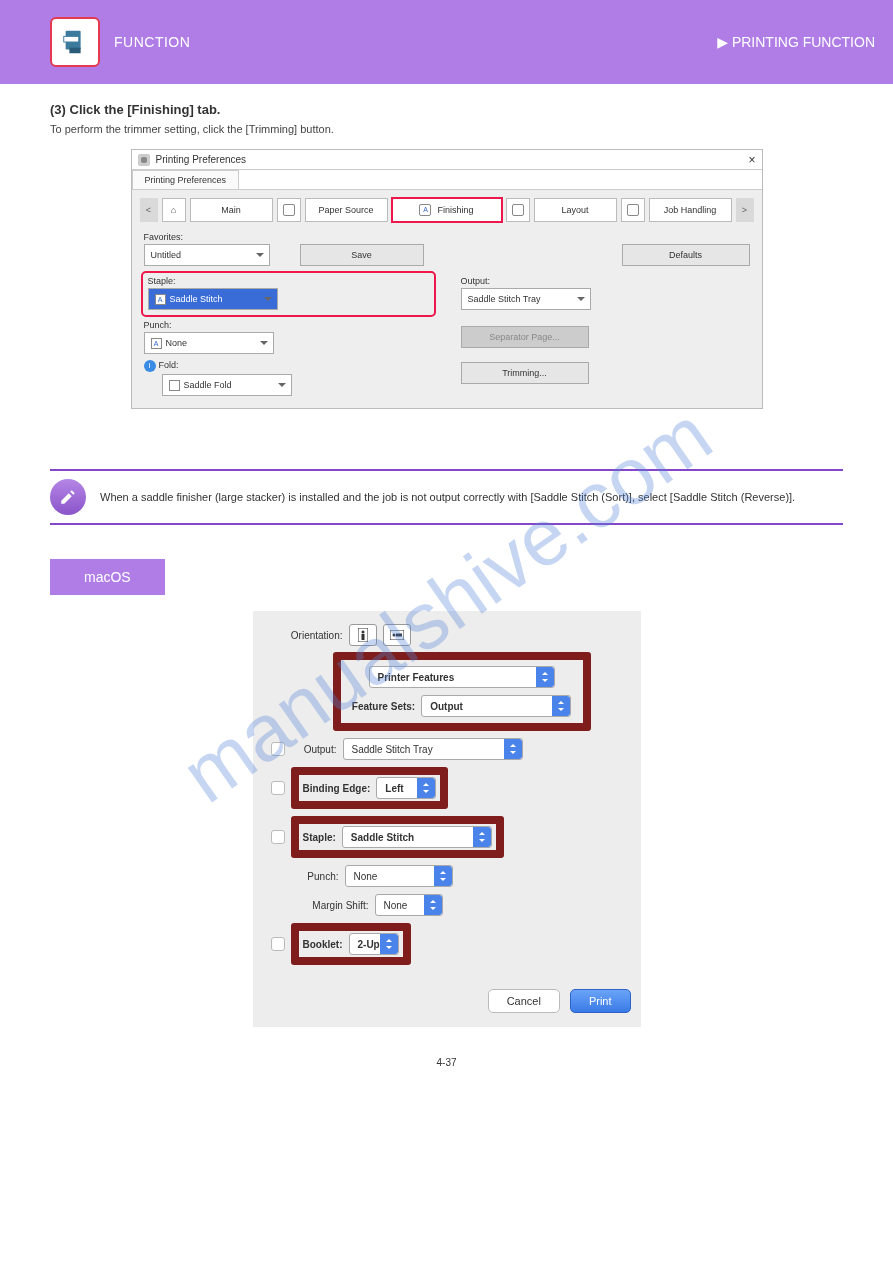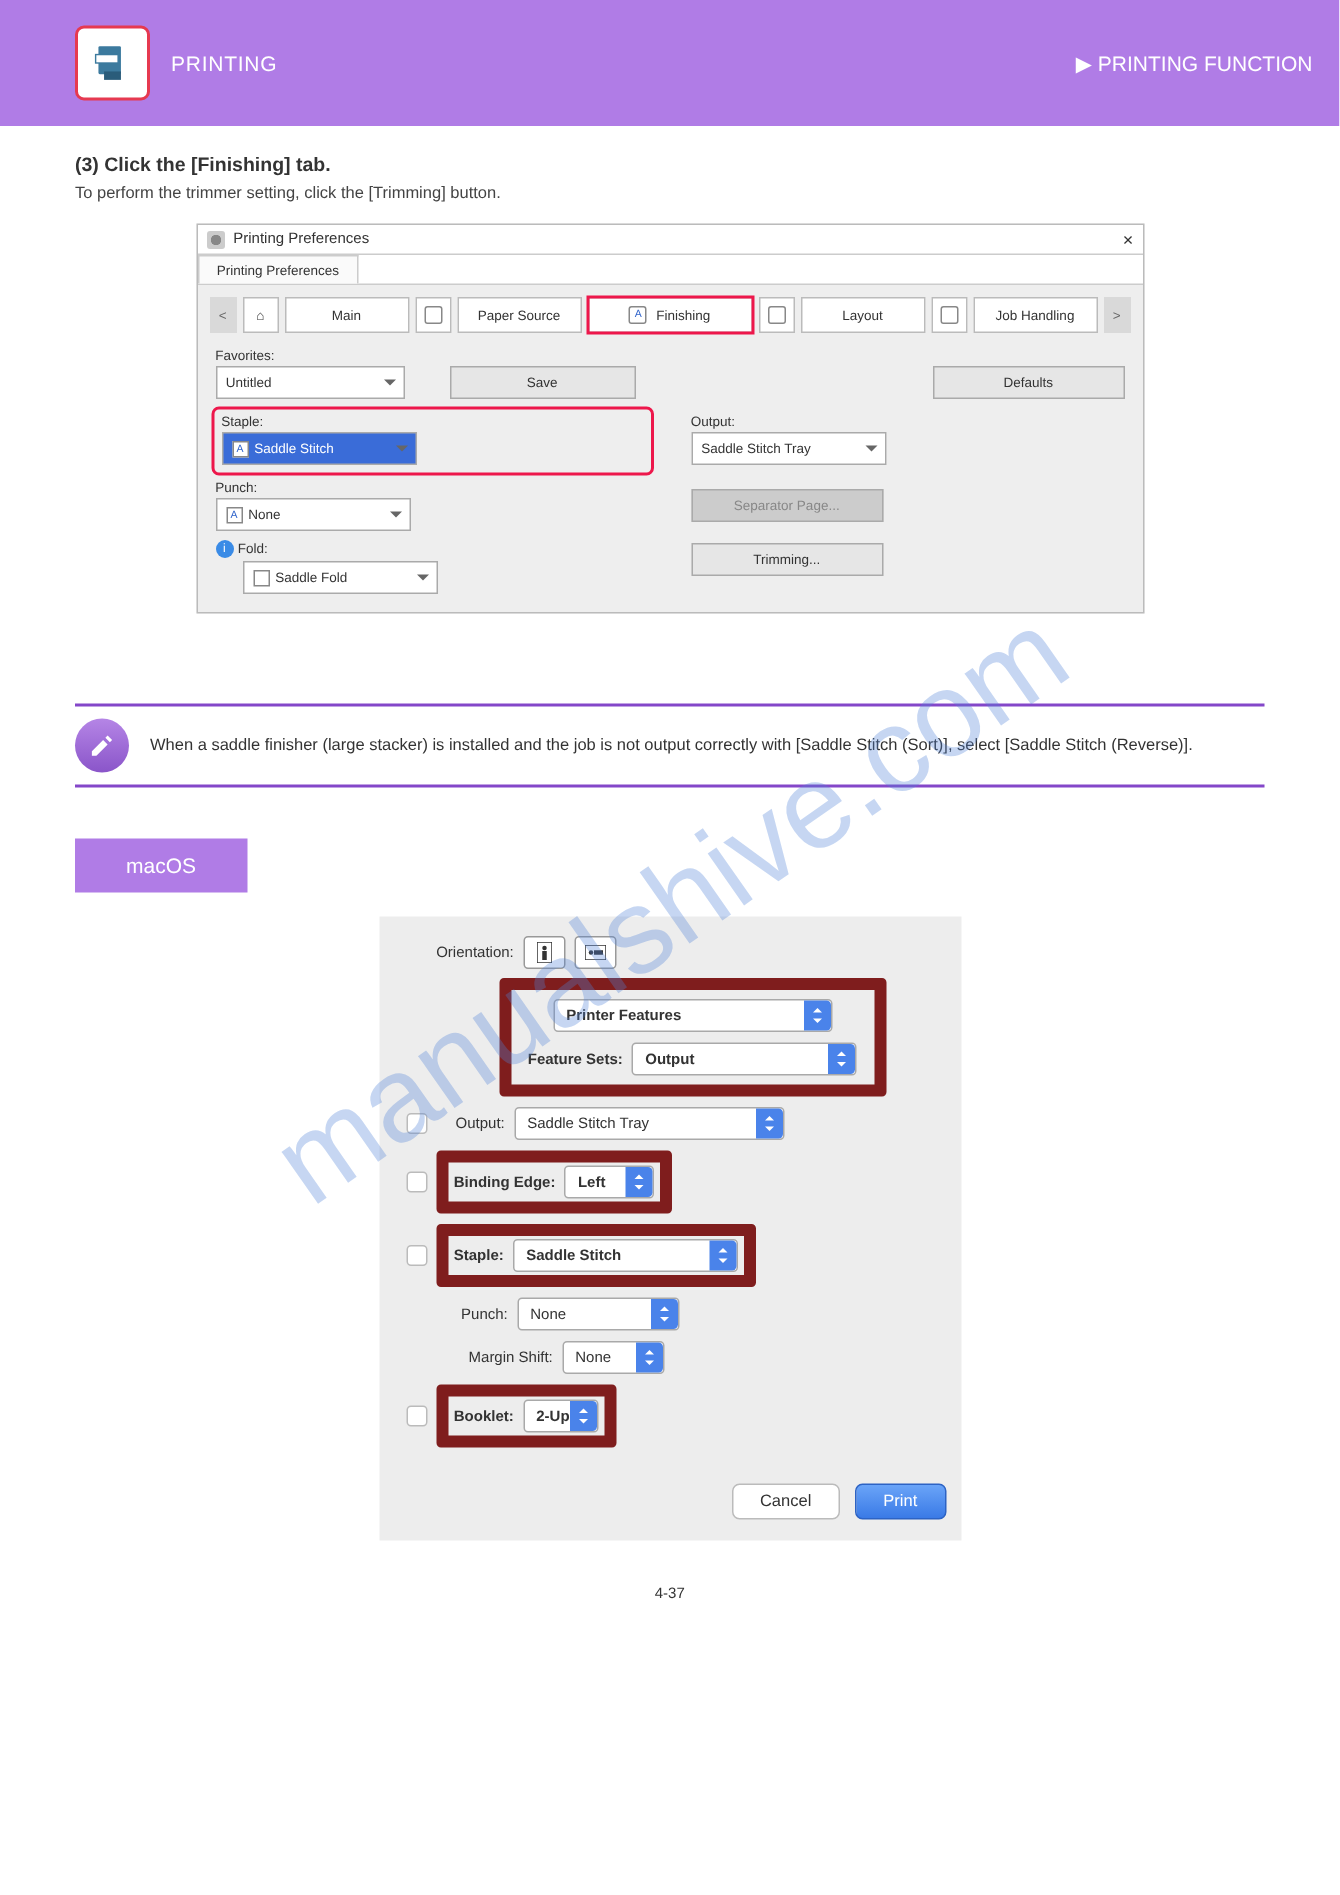--- a/index.html
+++ b/index.html
@@ -82,21 +82,21 @@
 <body>
 
 <div class="hdr">
   <div class="hdr-icon-box">
     <svg viewBox="0 0 32 32">
         <rect x="6" y="4" width="16" height="20" fill="#3c7a9e" rx="1"></rect>
         <rect x="4" y="10" width="16" height="6" fill="#fff" stroke="#3c7a9e"></rect>
         <rect x="10" y="22" width="12" height="6" fill="#2a5c7a"></rect>
       </svg>
   </div>
-  <span class="hdr-title">PRINTING</span>
+  <span class="hdr-title">FUNCTION</span>
   <span class="hdr-page">▶ PRINTING FUNCTION</span>
 </div>
 
 <div class="content wm-host">
   <span class="wm">manualshive.com</span>
 
   <p class="steptxt"><b>(3) Click the [Finishing] tab.</b></p>
   <p class="subtxt">To perform the trimmer setting, click the [Trimming] button.</p>
 
   

